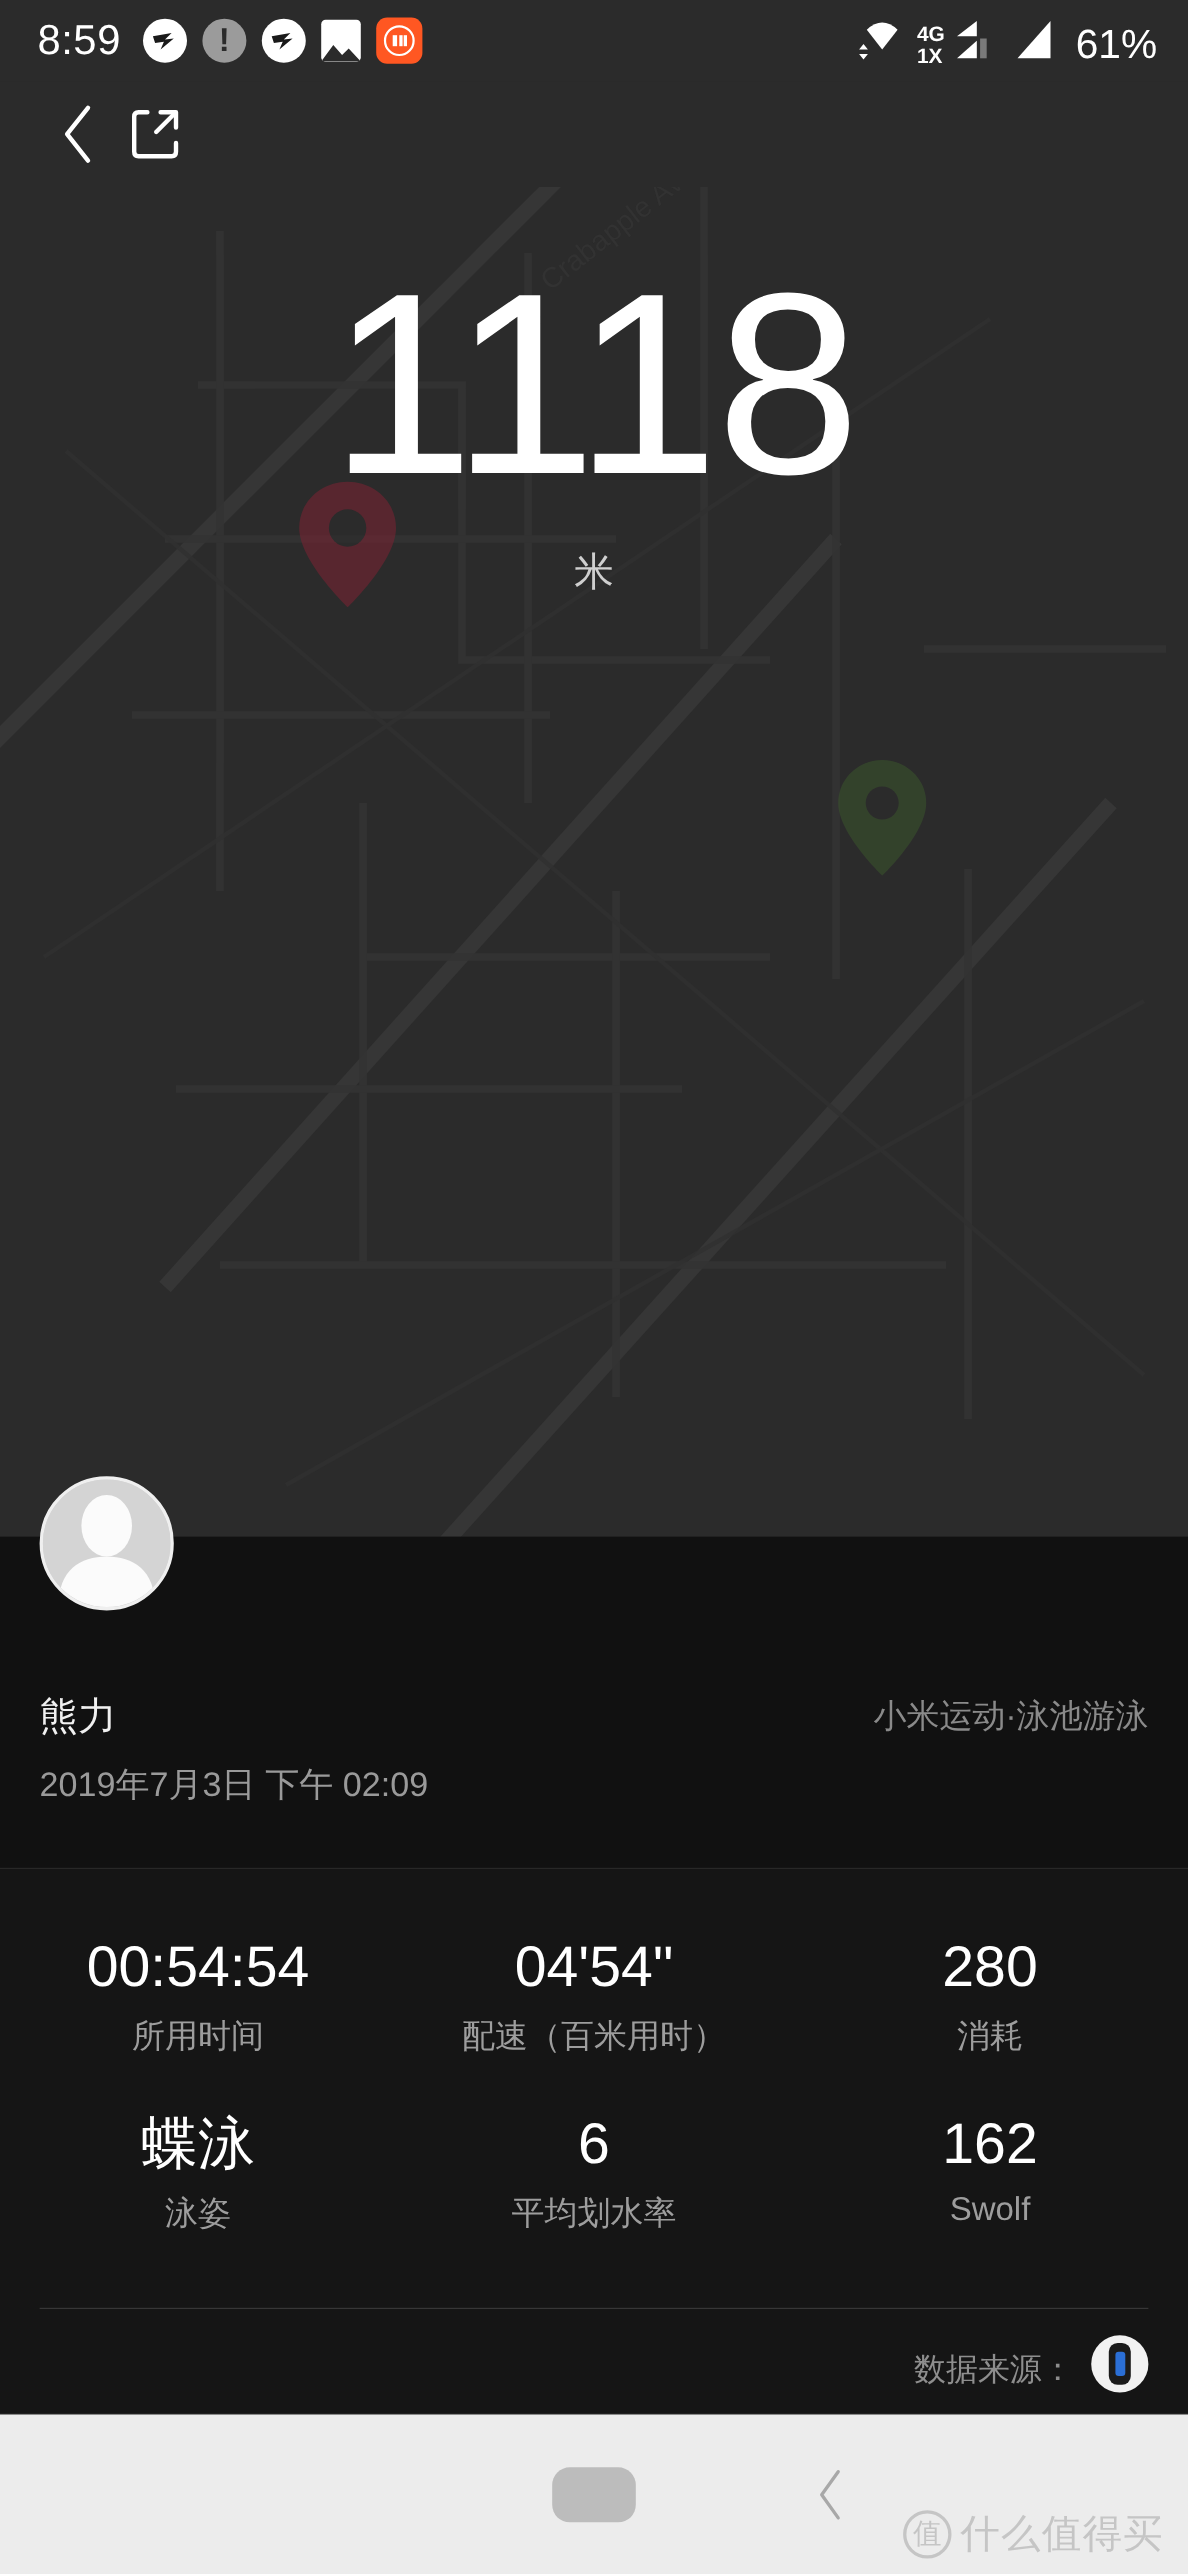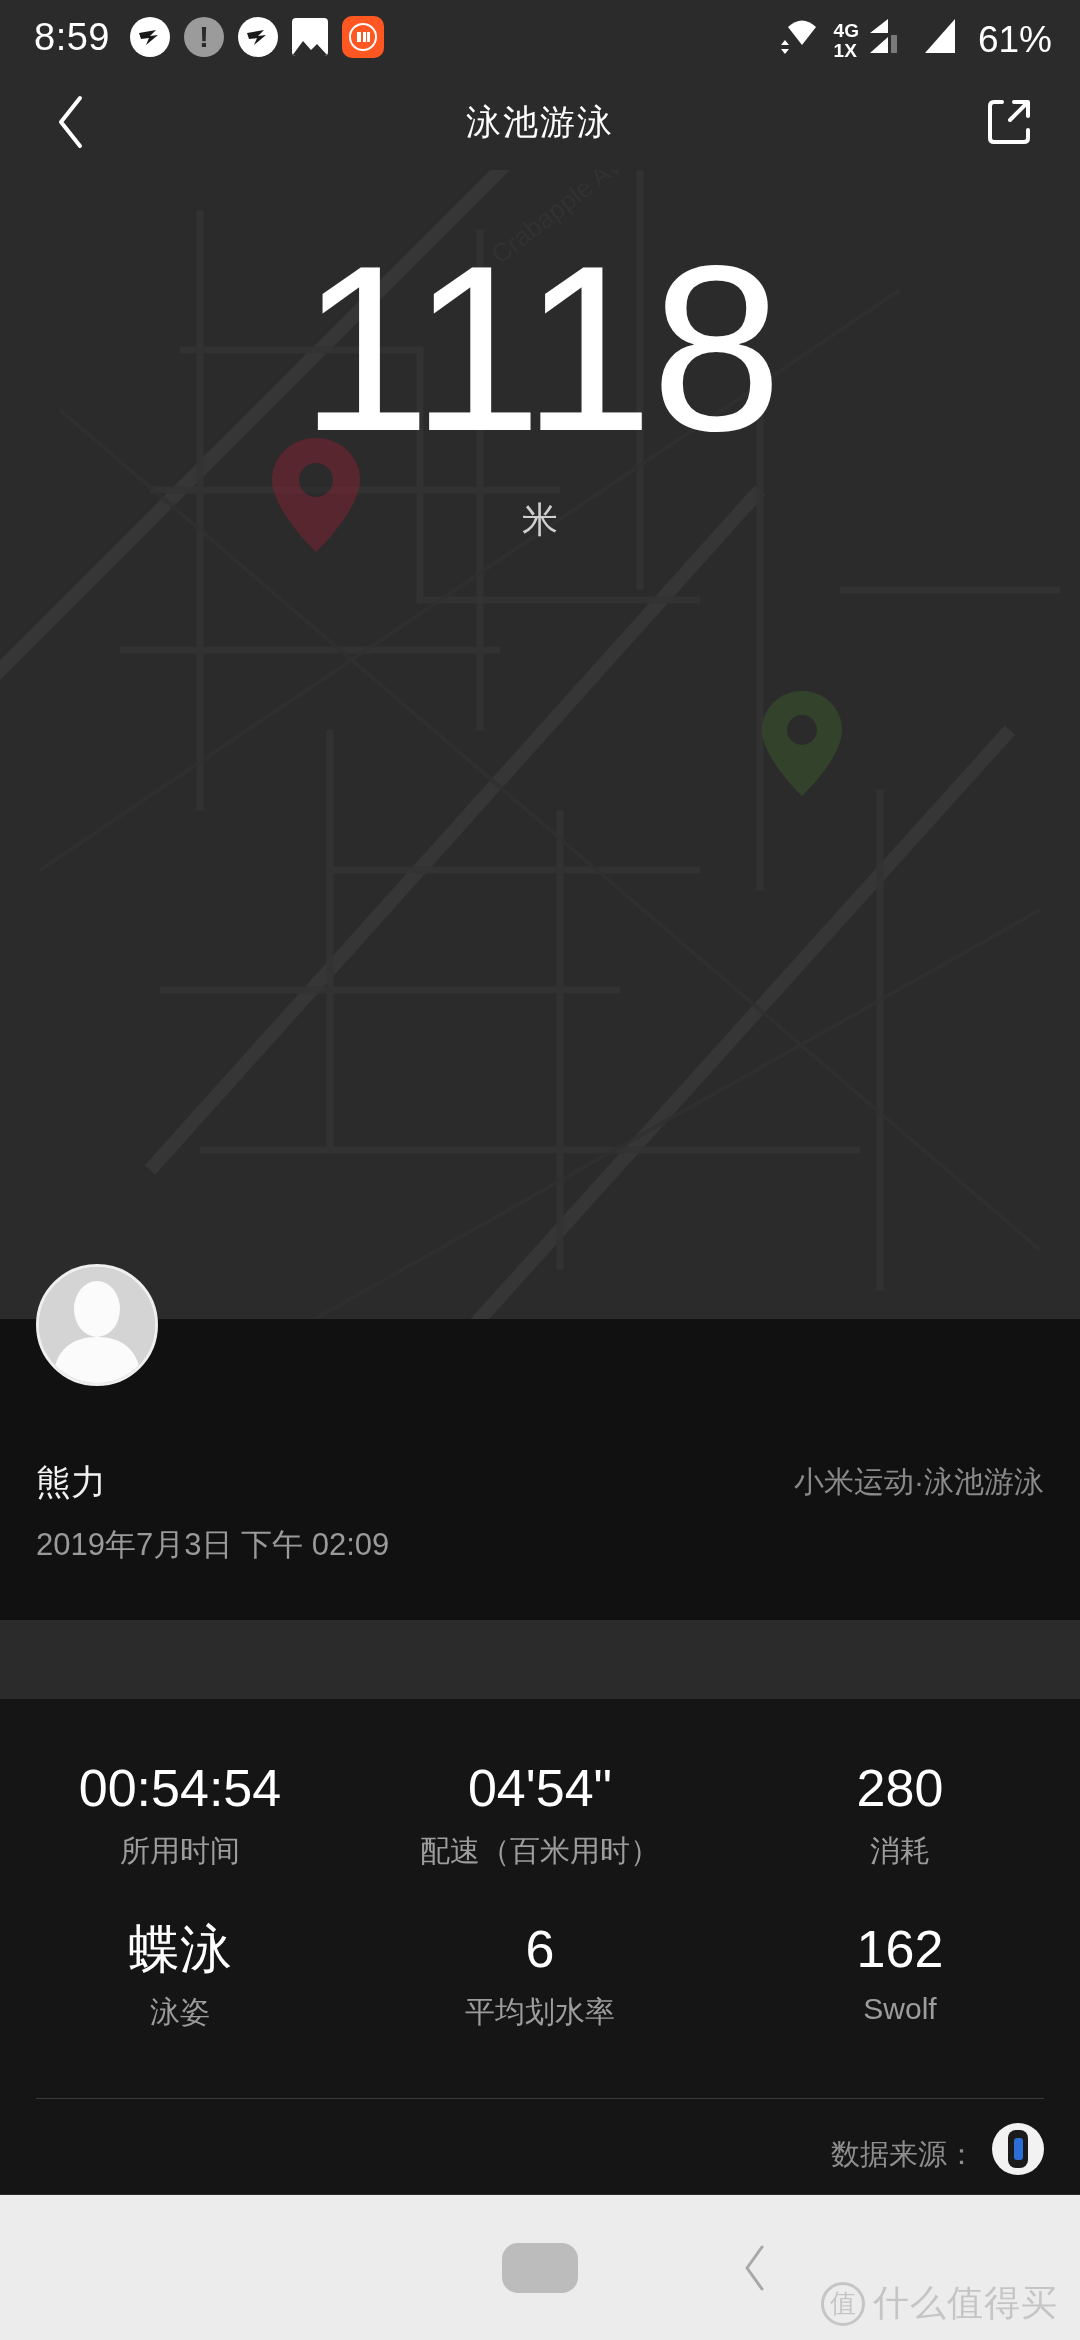--- a/index.html
+++ b/index.html
@@ -66,21 +66,21 @@
     text-align:center; color:#fff; font-size:235px; line-height:235px;
     font-weight:normal; letter-spacing:-2px; margin-top:45px;
     font-family:"Liberation Sans","DejaVu Sans",sans-serif;
   }
   .hero-unit{
     text-align:center; color:#cfcfcf; font-size:36px; margin-top:30px;
   }
 
   
   .profile{
-    position:absolute; top:1319px; left:0; width:1080px; height:301px;
+    position:absolute; top:1397px; left:0; width:1080px; height:301px;
     background:#111111;
   }
   .avatar{
     position:absolute; left:36px; top:-55px;
     width:122px;height:122px;border-radius:50%;
     background:#d2d2d2; border:3px solid #efefef; overflow:hidden;
   }
   .avatar svg{ display:block; }
   .pf-name{
     position:absolute; left:36px; top:140px;
@@ -212,21 +212,20 @@
       <span class="sb-batt">61%</span>
     </span>
   </div>
 
   <div class="header">
     <span class="hdr-back">
       <svg width="34" height="54" viewBox="0 0 34 54">
           <path d="M26 3 L7 27 L26 51" fill="none" stroke="#ffffff" stroke-width="4" stroke-linecap="round" stroke-linejoin="round"></path>
         </svg>
     </span>
-    <span class="hdr-title">泳池游泳</span>
     <span class="hdr-share">
       <svg width="46" height="50" viewBox="0 0 46 50">
         <path d="M16 5 L8 5 Q4 5 4 9 L4 41 Q4 45 8 45 L38 45 Q42 45 42 41 L42 33" fill="none" stroke="#fff" stroke-width="4" stroke-linecap="round" stroke-linejoin="round"></path>
         <path d="M24 23 L41 6" fill="none" stroke="#fff" stroke-width="4" stroke-linecap="round"></path>
         <path d="M28 5 L42 5 L42 19" fill="none" stroke="#fff" stroke-width="4" stroke-linecap="round" stroke-linejoin="round"></path>
       </svg>
     </span>
   </div>
 
   <div class="hero">

